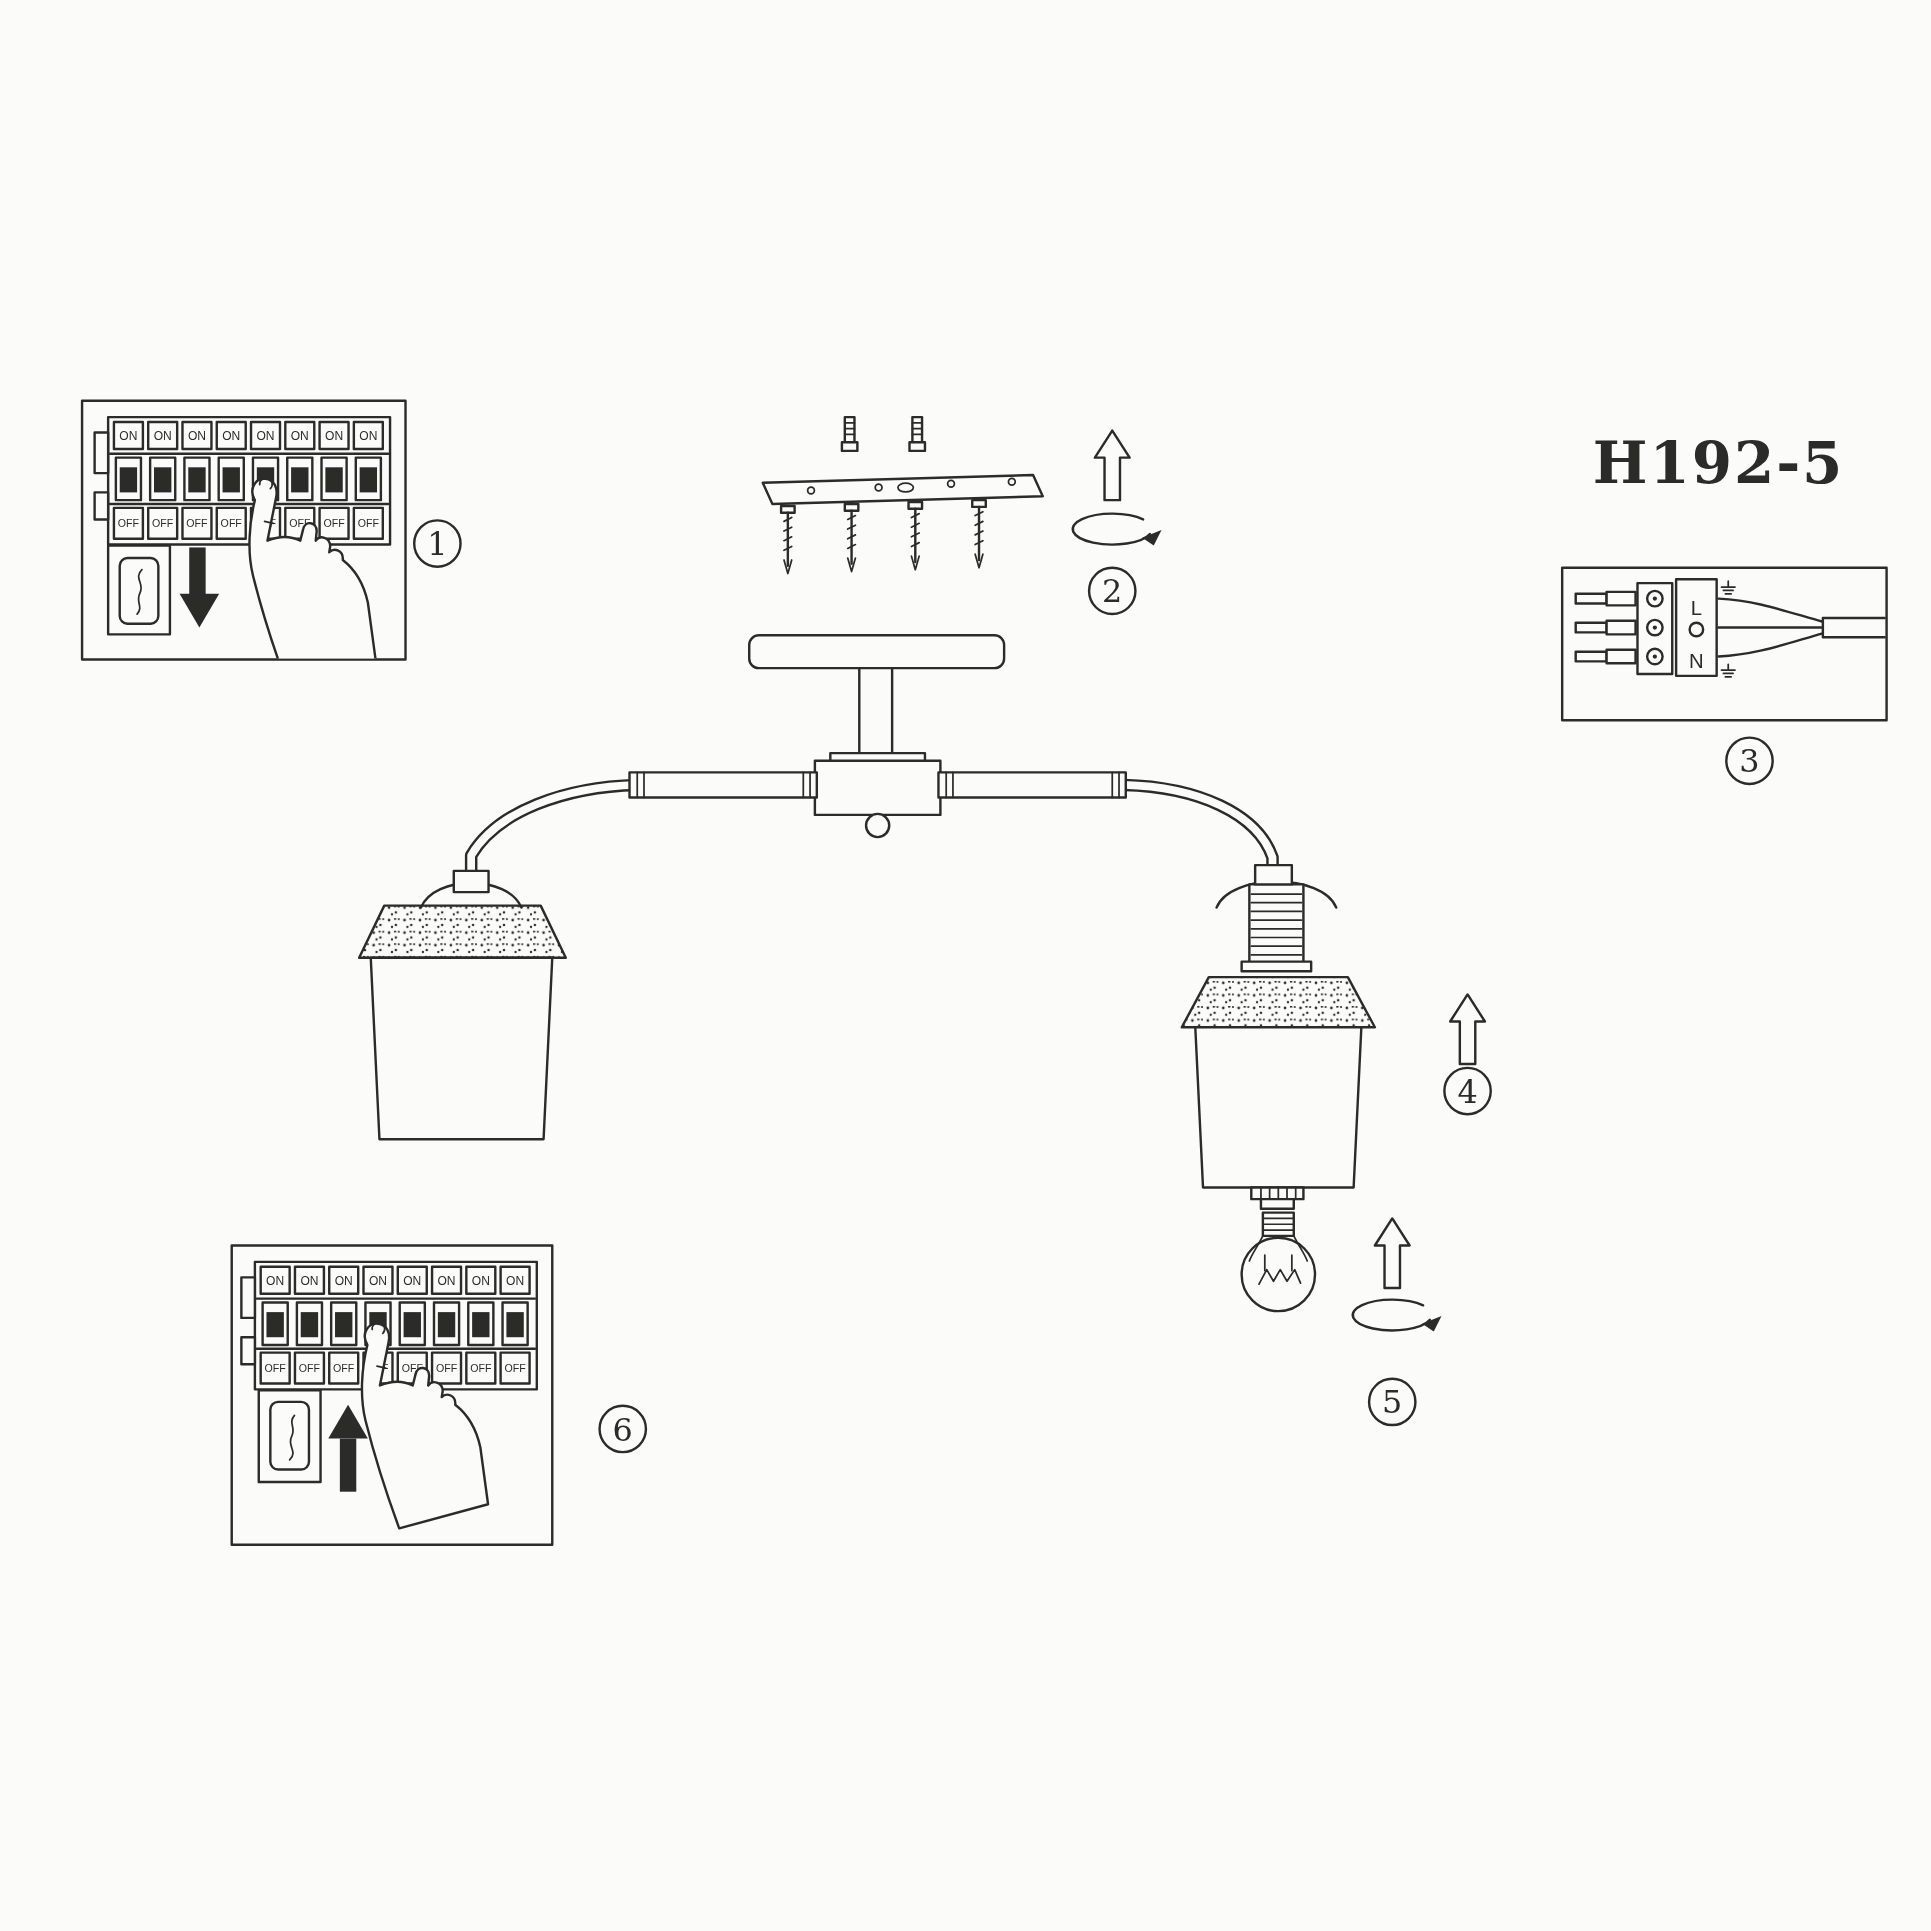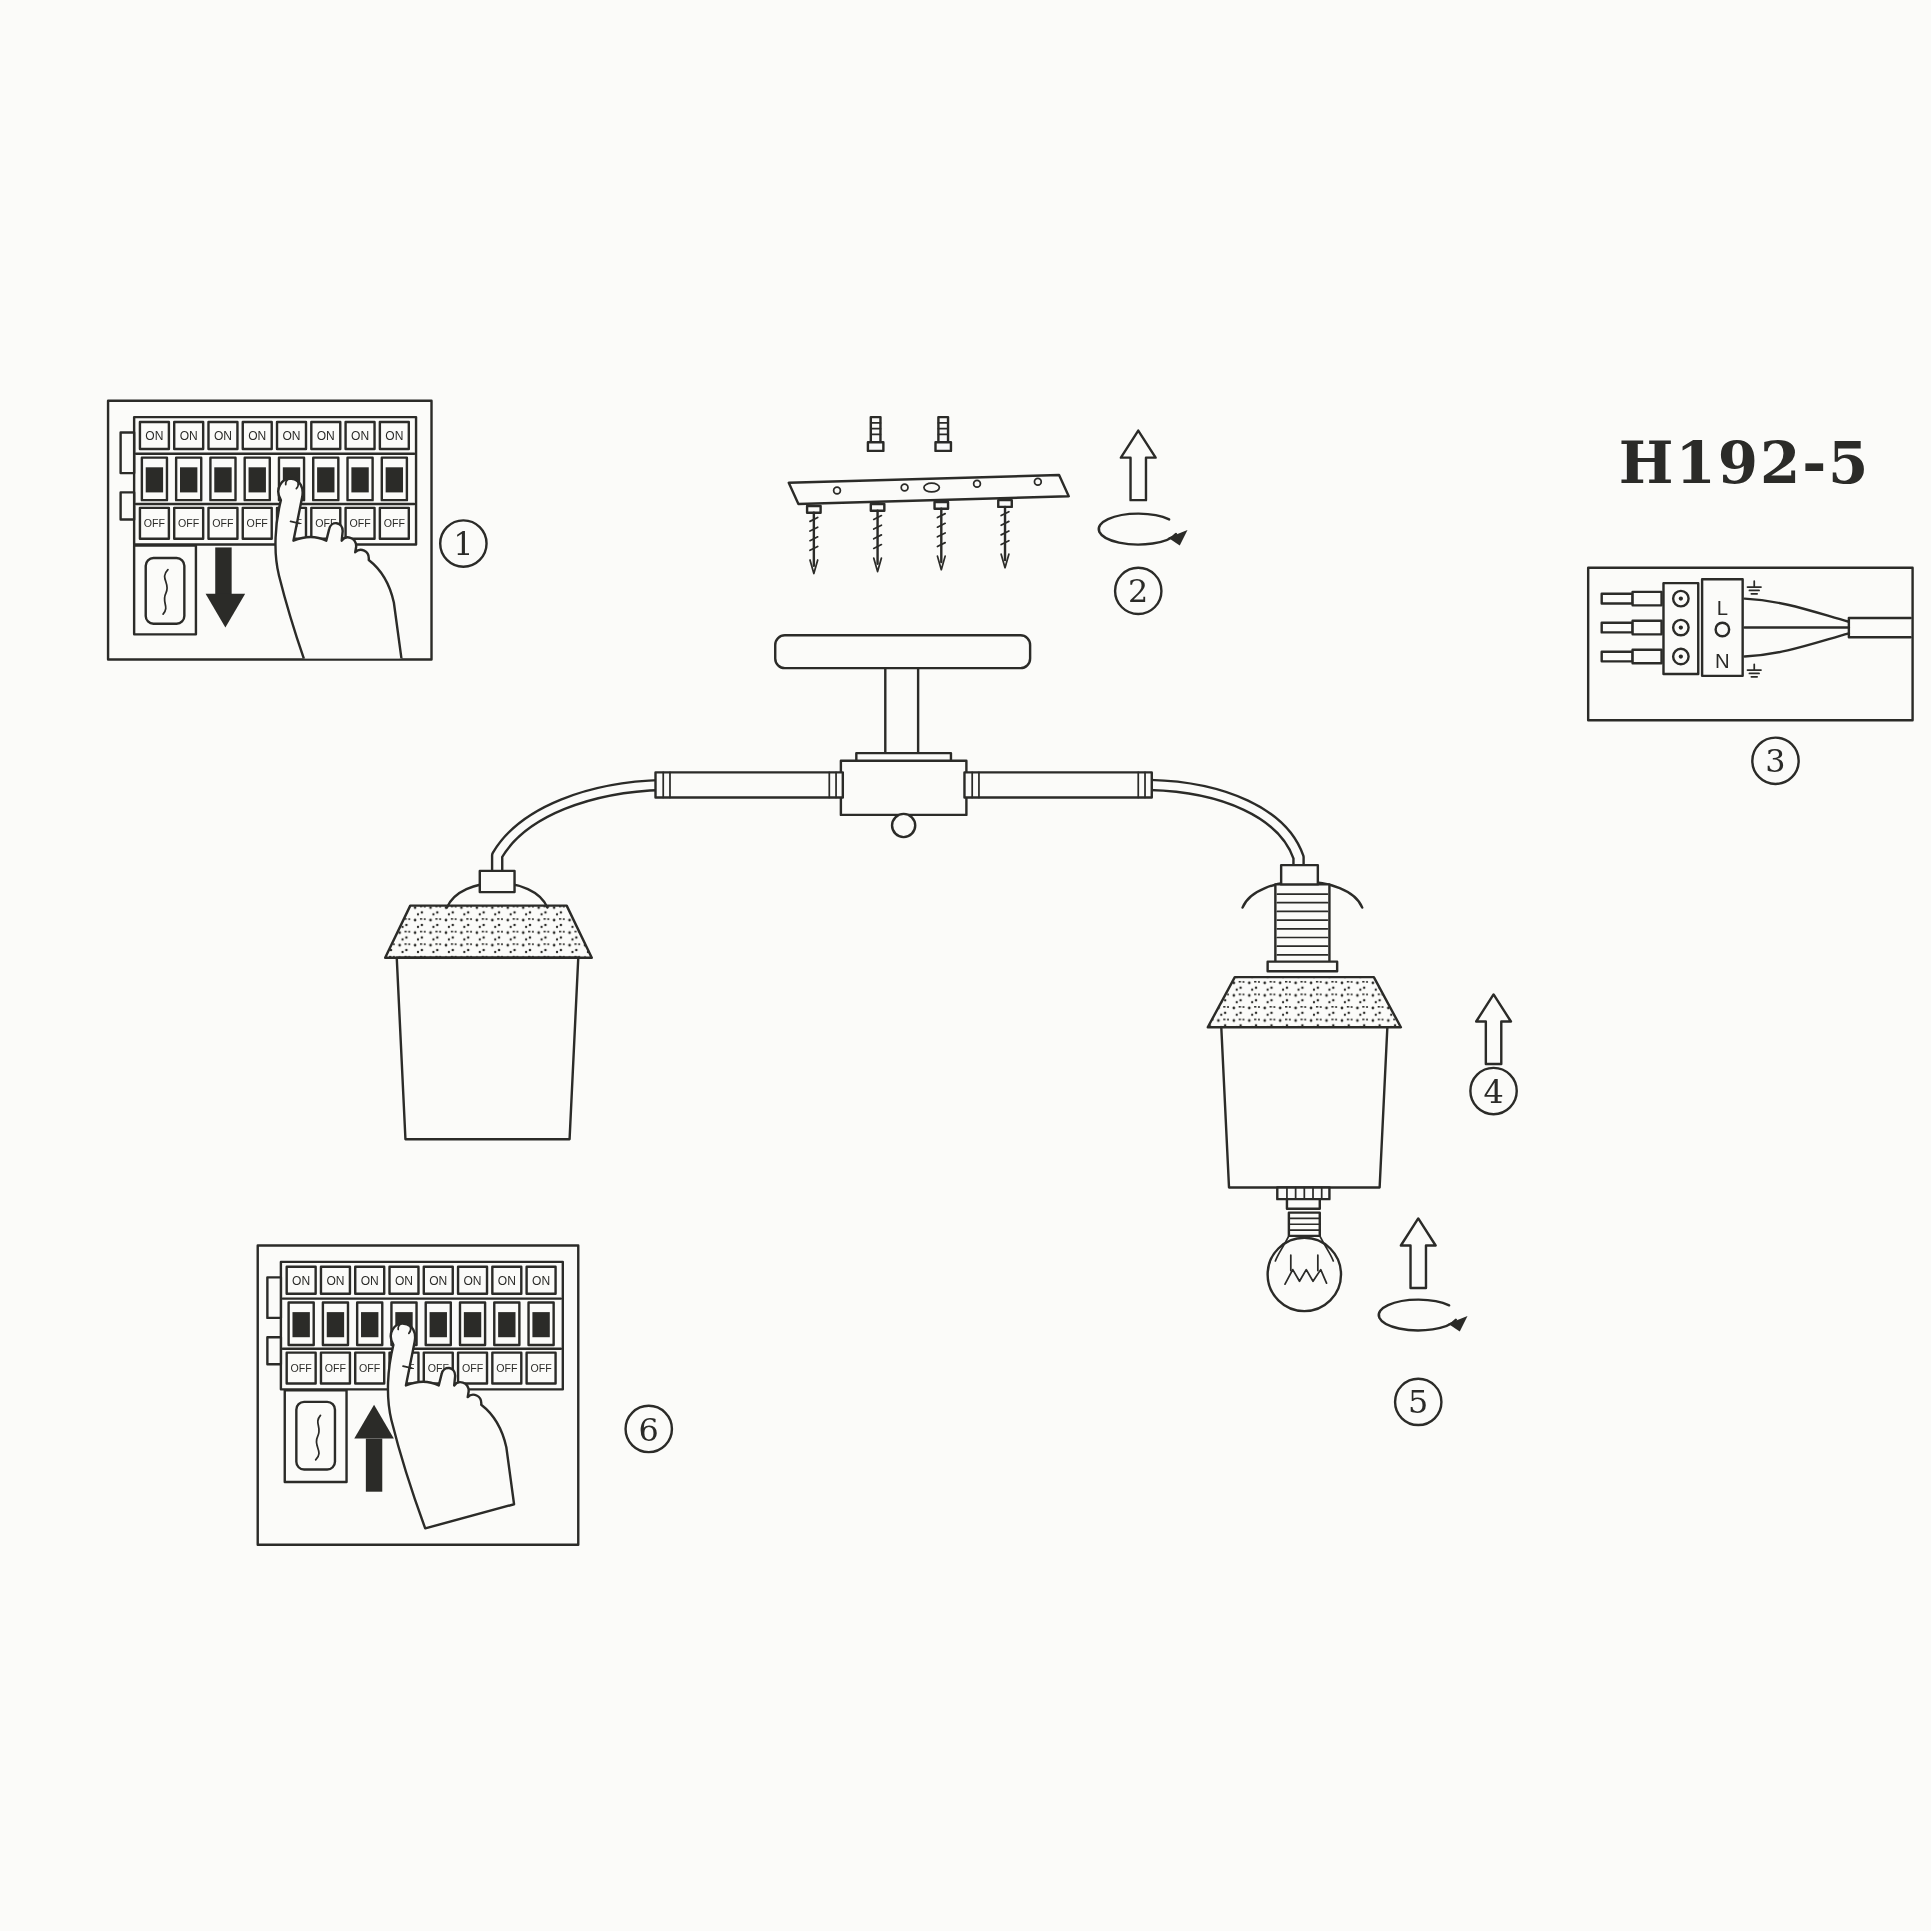--- a/index.html
+++ b/index.html
@@ -1,16 +1,16 @@
 <!DOCTYPE html>
 <html><head>
 <meta charset="utf-8">
 <style>
   html,body{margin:0;padding:0;background:#fbfbf9;}
-  .page{width:1583px;height:1931px;background:#fbfbf9;position:relative;margin-left:26px;}
+  .page{width:1583px;height:1931px;background:#fbfbf9;position:relative;}
   svg{display:block;}
   .ink-fill{fill:#2b2b28;stroke:none;}
   .paper-fill{fill:#fbfbf9;}
   text{font-family:"Liberation Sans",sans-serif;fill:#2b2b28;stroke:none;}
   .tc{text-anchor:middle;}
   .t-on{font-size:12.5px;}
   .t-off{font-size:11px;}
   .t-num{font-size:33px;font-family:"DejaVu Serif",serif;}
   .t-term{font-size:21px;}
   .t-title{font-size:60px;font-family:"DejaVu Serif",serif;font-weight:600;letter-spacing:2px;}

